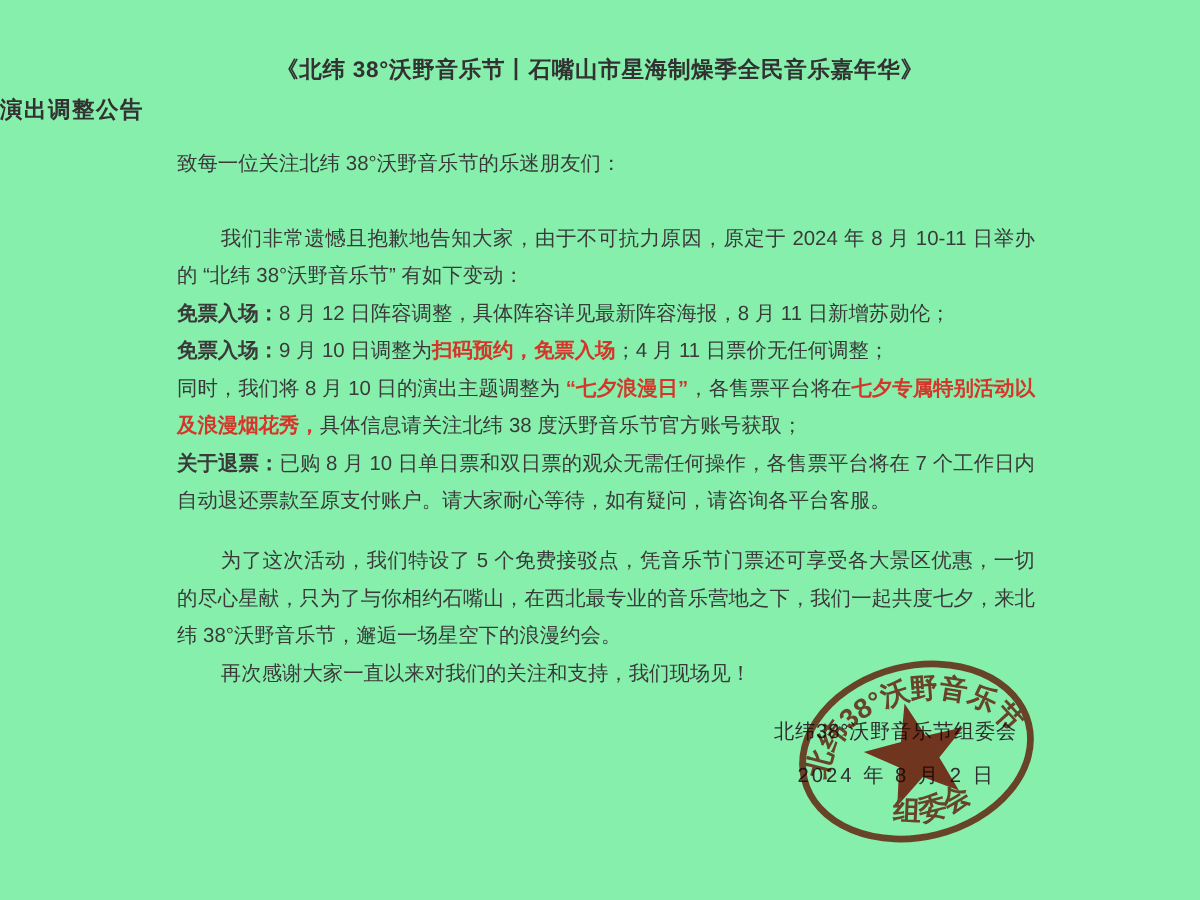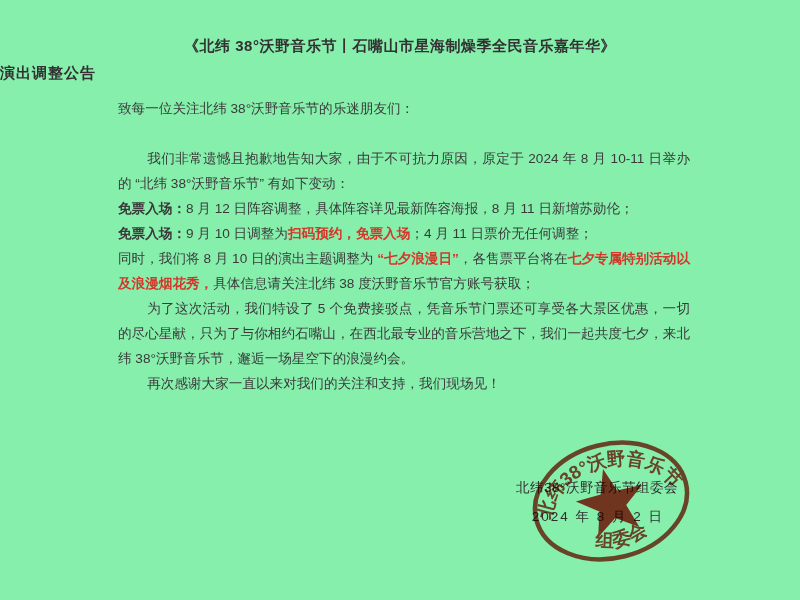--- a/index.html
+++ b/index.html
@@ -68,20 +68,21 @@
     <p class="salutation">致每一位关注北纬 38°沃野音乐节的乐迷朋友们：</p>
 
     <p class="indent">我们非常遗憾且抱歉地告知大家，由于不可抗力原因，原定于 2024 年 8 月 10-11 日举办的 “北纬 38°沃野音乐节” 有如下变动：</p>
 
     <p><span class="bold">免票入场：</span><span>8 月 12 日阵容调整，具体阵容详见最新阵容海报，8 月 11 日新增苏勋伦；</span></p>
 
     <p><span class="bold">免票入场：</span><span>9 月 10 日调整为</span><span class="red">扫码预约，免票入场</span><span>；4 月 11 日票价无任何调整；</span></p>
 
     <p><span>同时，我们将 8 月 10 日的演出主题调整为 </span><span class="red">“七夕浪漫日”</span><span>，各售票平台将在</span><span class="red">七夕专属特别活动以及浪漫烟花秀，</span><span>具体信息请关注北纬 38 度沃野音乐节官方账号获取；</span></p>
 
+    <p class="refund-para"><span class="bold">关于退票：</span><span>已购 8 月 10 日单日票和双日票的观众无需任何操作，各售票平台将在 7 个工作日内自动退还票款至原支付账户。请大家耐心等待，如有疑问，请咨询各平台客服。</span></p>
 
     <p class="indent">为了这次活动，我们特设了 5 个免费接驳点，凭音乐节门票还可享受各大景区优惠，一切的尽心星献，只为了与你相约石嘴山，在西北最专业的音乐营地之下，我们一起共度七夕，来北纬 38°沃野音乐节，邂逅一场星空下的浪漫约会。</p>
 
     <p class="indent">再次感谢大家一直以来对我们的关注和支持，我们现场见！</p>
   </div>
 
   <div class="signature-block sig-committee">北纬38°沃野音乐节组委会</div>
   <div class="signature-block sig-date">2024 年 8 月 2 日</div>
 
   <svg class="stamp" viewBox="0 0 164 122" xmlns="http://www.w3.org/2000/svg">

